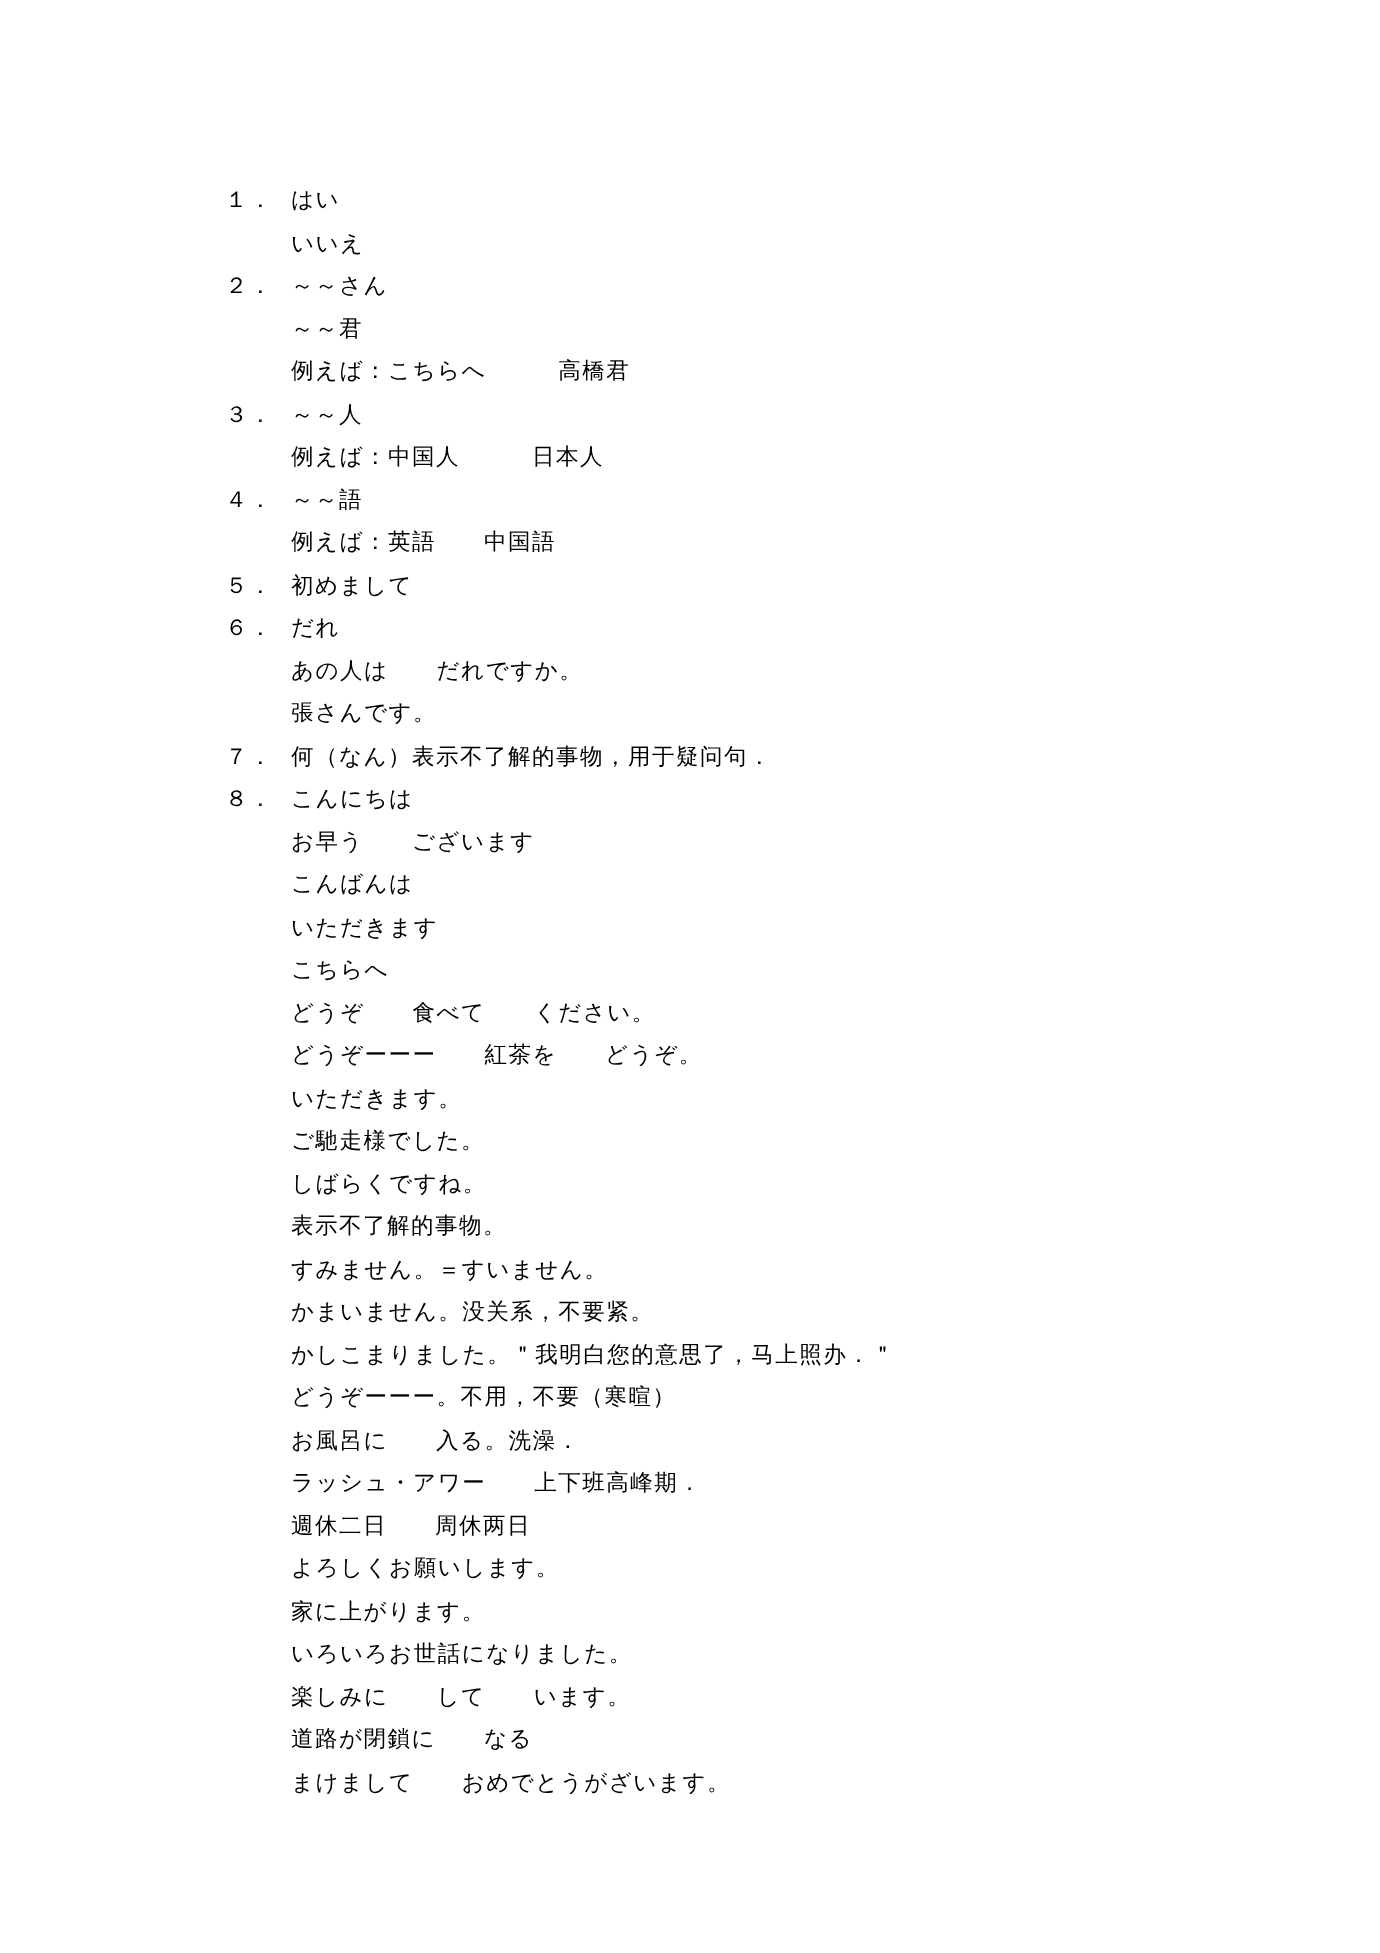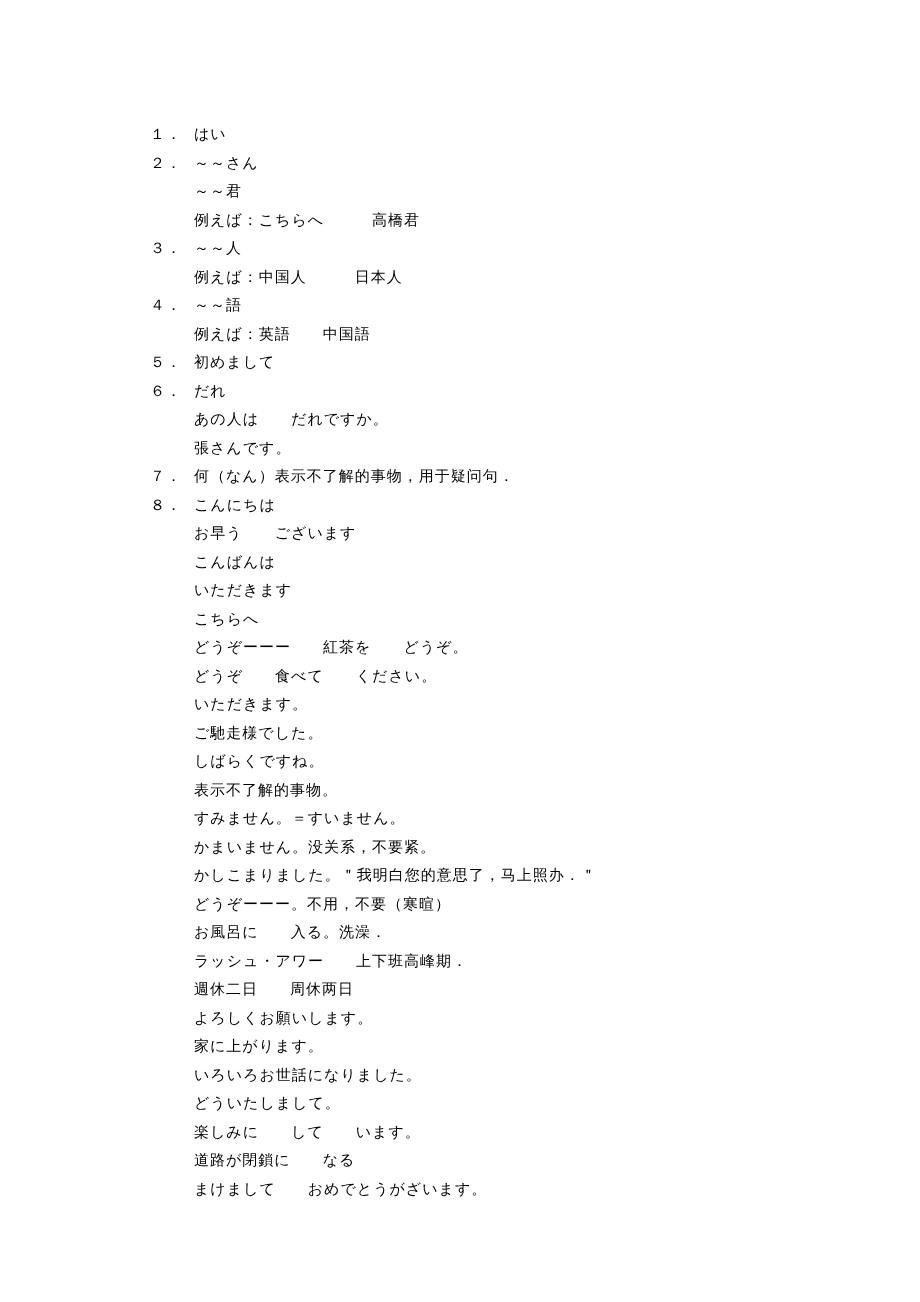--- a/index.html
+++ b/index.html
@@ -31,20 +31,21 @@
   }
 </style>
 </head>
 <body>
 
 <div class="page" id="page">
     <div class="item">
       <span class="num">１．</span>
       <span>はい</span>
     </div>
+    <div class="sub">いいえ</div>
     <div class="item">
       <span class="num">２．</span>
       <span>～～さん</span>
     </div>
     <div class="sub">～～君</div>
     <div class="sub">例えば：こちらへ　　　高橋君</div>
     <div class="item">
       <span class="num">３．</span>
       <span>～～人</span>
     </div>
@@ -69,33 +70,32 @@
       <span>何（なん）表示不了解的事物，用于疑问句．</span>
     </div>
     <div class="item">
       <span class="num">８．</span>
       <span>こんにちは</span>
     </div>
     <div class="sub">お早う　　ございます</div>
     <div class="sub">こんばんは</div>
     <div class="sub">いただきます</div>
     <div class="sub">こちらへ</div>
+    <div class="sub">どうぞ　　食べて　　ください。</div>
     <div class="sub">どうぞーーー　　紅茶を　　どうぞ。</div>
-    <div class="sub">どうぞ　　食べて　　ください。</div>
     <div class="sub">いただきます。</div>
     <div class="sub">ご馳走様でした。</div>
     <div class="sub">しばらくですね。</div>
     <div class="sub">表示不了解的事物。</div>
     <div class="sub">すみません。＝すいません。</div>
     <div class="sub">かまいません。没关系，不要紧。</div>
     <div class="sub">かしこまりました。＂我明白您的意思了，马上照办．＂</div>
     <div class="sub">どうぞーーー。不用，不要（寒暄）</div>
     <div class="sub">お風呂に　　入る。洗澡．</div>
     <div class="sub">ラッシュ・アワー　　上下班高峰期．</div>
     <div class="sub">週休二日　　周休两日</div>
     <div class="sub">よろしくお願いします。</div>
     <div class="sub">家に上がります。</div>
     <div class="sub">いろいろお世話になりました。</div>
-    <div class="sub">どういたしまして。</div>
     <div class="sub">楽しみに　　して　　います。</div>
     <div class="sub">道路が閉鎖に　　なる</div>
     <div class="sub">まけまして　　おめでとうがざいます。</div>
   </div>
 
 </body></html>

